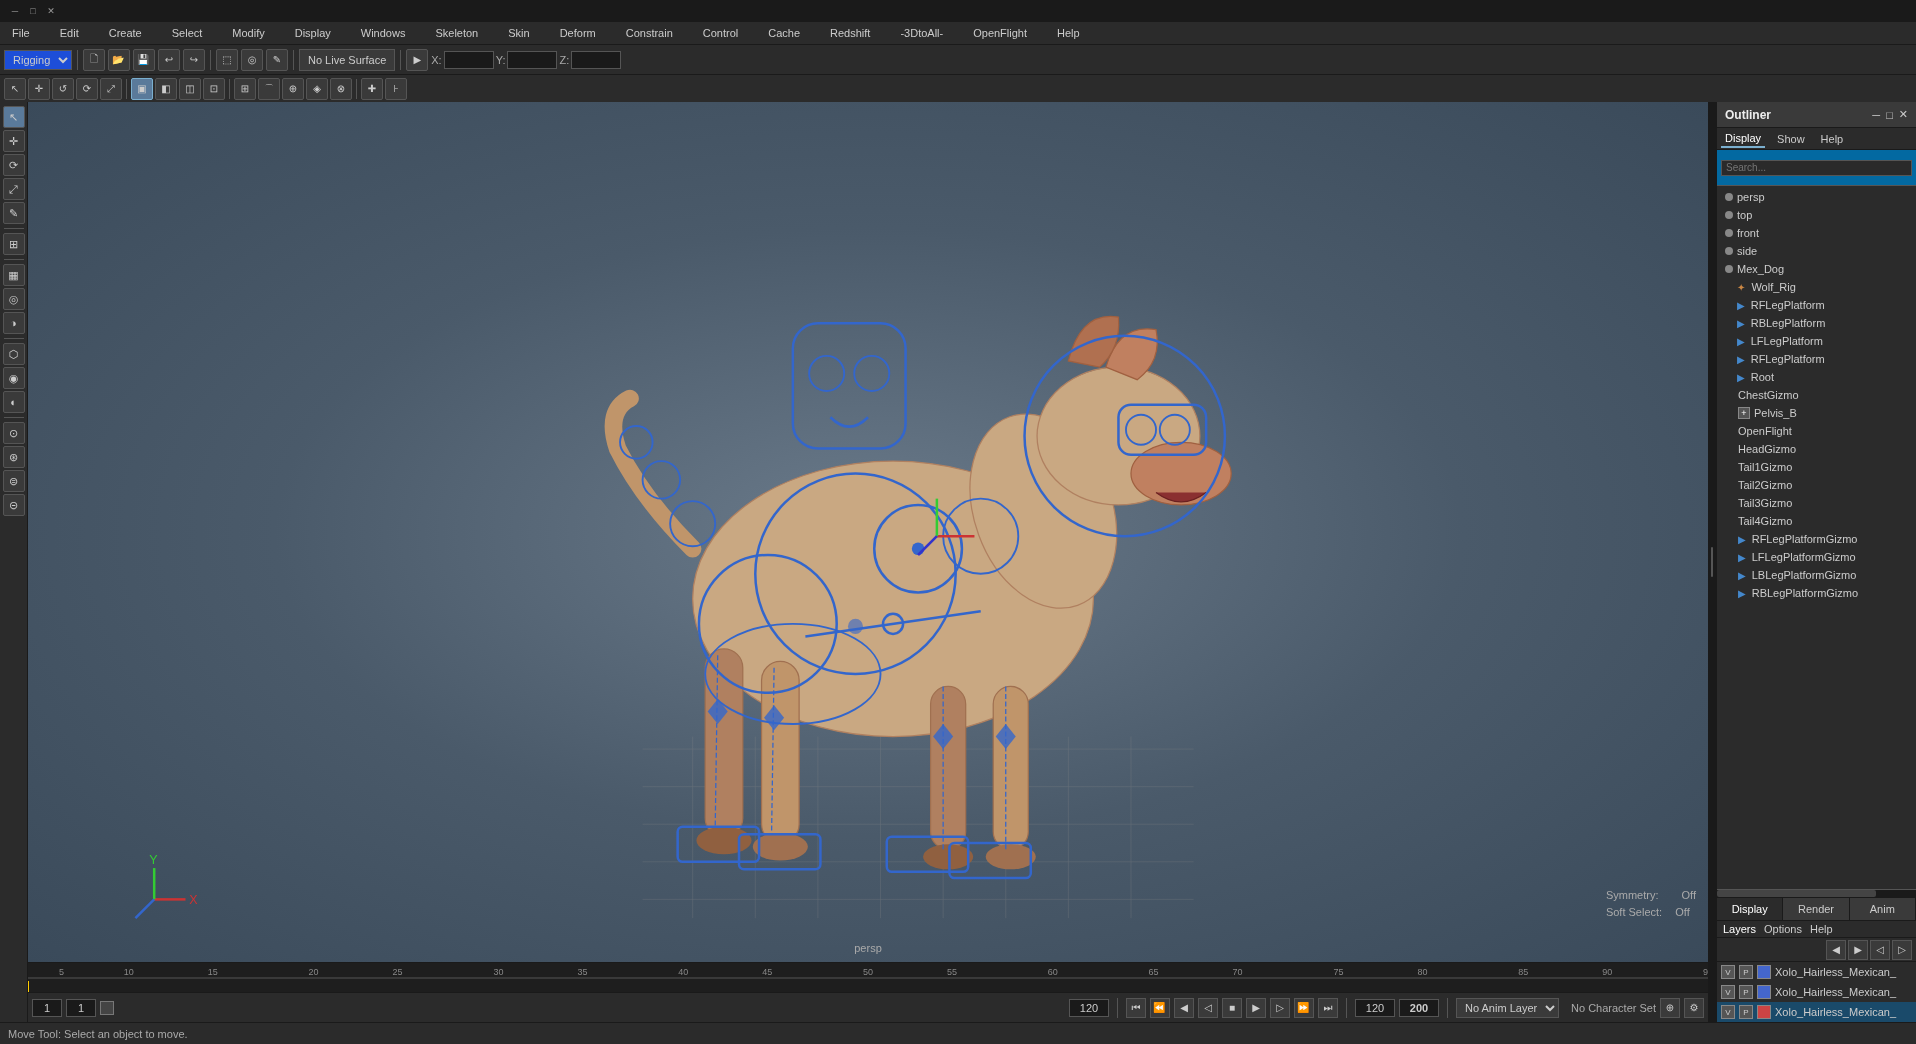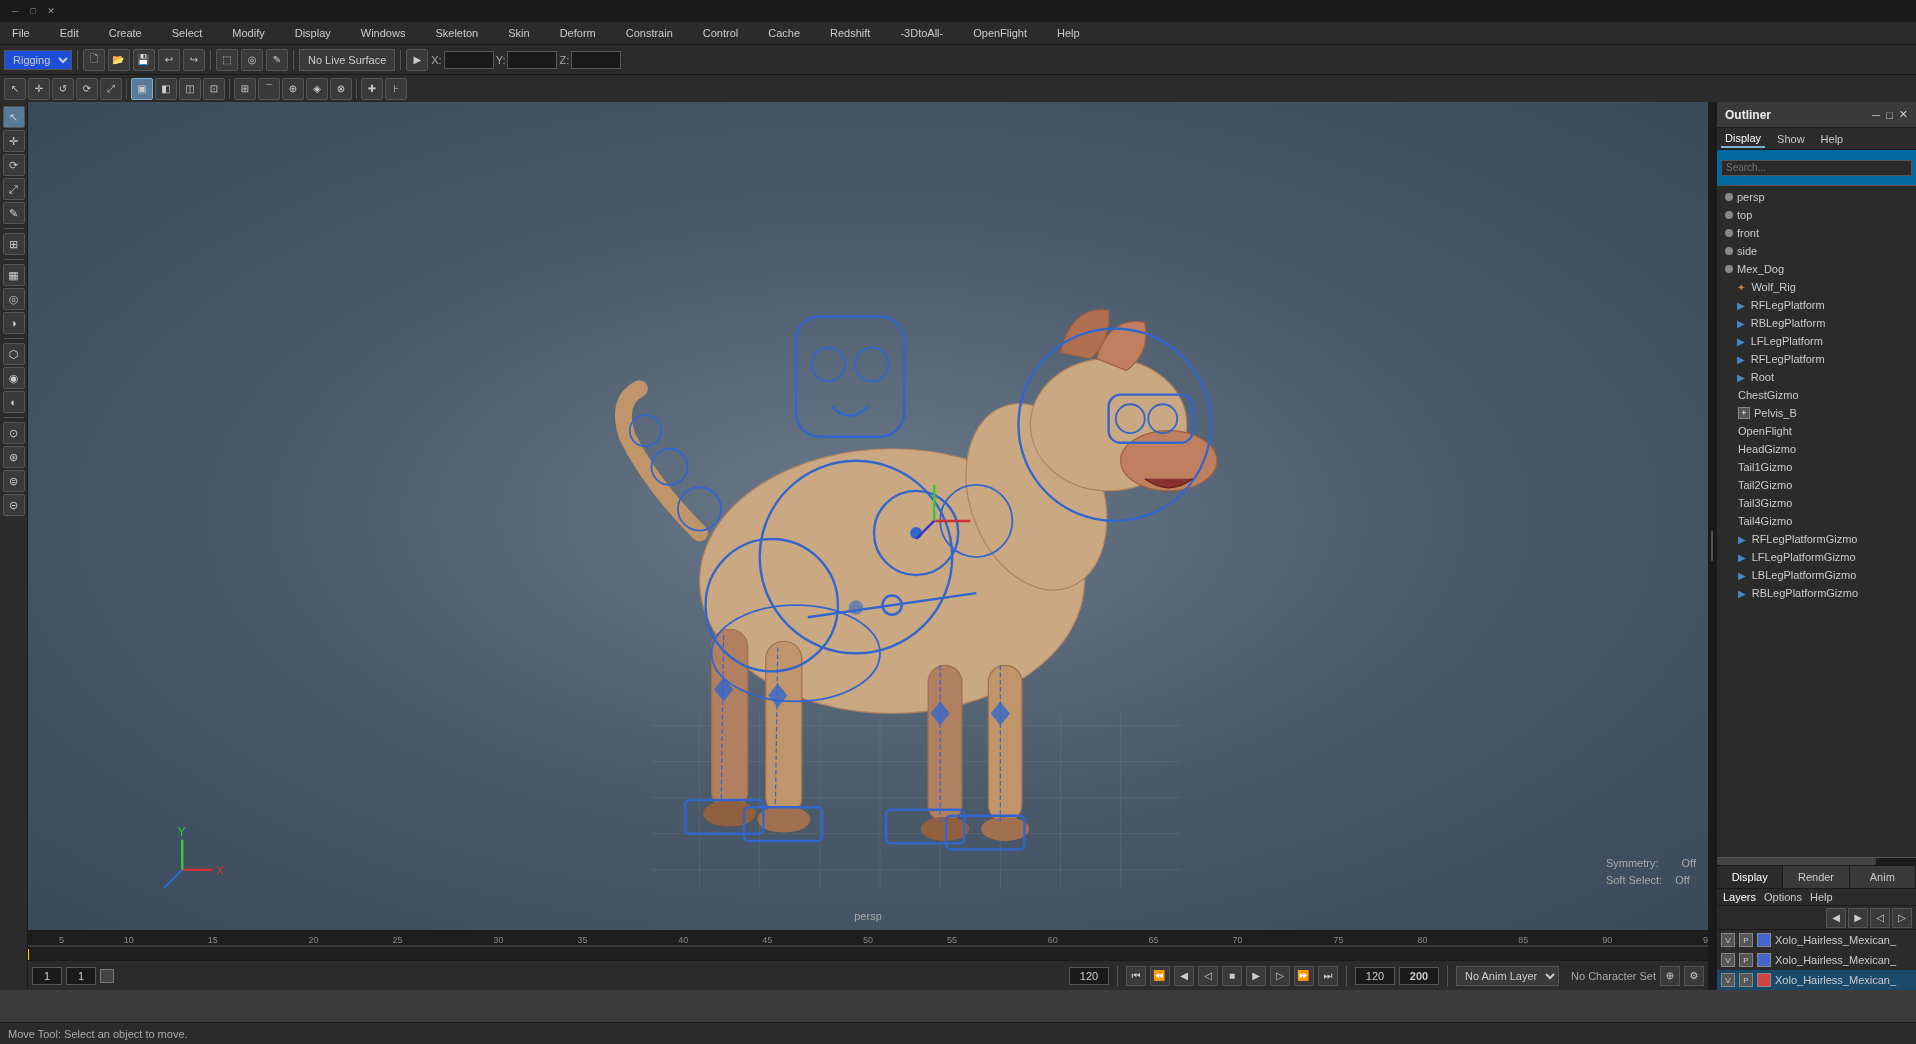--- a/index.html
+++ b/index.html
@@ -104,21 +104,21 @@
     .pb-sep { width: 1px; height: 20px; background: #555; margin: 0 4px; }
     #anim-layer-select { background: #3a3a3a; border: 1px solid #555; color: #ccc; font-size: 11px; height: 20px; padding: 0 4px; }
     #char-set-label { font-size: 11px; color: #aaa; margin-left: 8px; }
 
     
     #mel-bar { height: 22px; background: #2b2b2b; display: flex; align-items: center; padding: 0 4px; gap: 4px; border-top: 1px solid #1a1a1a; }
     #mel-label { font-size: 11px; color: #ccc; font-weight: bold; padding: 0 6px; }
     #mel-input { flex: 1; height: 16px; background: #1a1a1a; border: 1px solid #555; color: #ccc; font-size: 11px; padding: 0 4px; }
 
     
-    #status-bar { height: 22px; background: #2b2b2b; display: flex; align-items: center; padding: 0 8px; border-top: 1px solid #1a1a1a; margin-top: 32px; }
+    #status-bar { height: 22px; background: #2b2b2b; display: flex; align-items: center; padding: 0 8px; border-top: 1px solid #1a1a1a; }
     #status-text { font-size: 11px; color: #aaa; }
 
     
     #scene-bg { position: absolute; top: 0; left: 0; width: 100%; height: 100%; background: radial-gradient(ellipse at center, #6a7a8a 0%, #4a5a6a 50%, #3a4a5a 100%); }
 
     #outer-container { display: flex; flex-direction: column; height: 100%; }
     #center-layout { display: flex; flex: 1; overflow: hidden; }
     #viewport-container { flex: 1; display: flex; flex-direction: column; overflow: hidden; }
     #timeline-container { background: #2b2b2b; }
     

